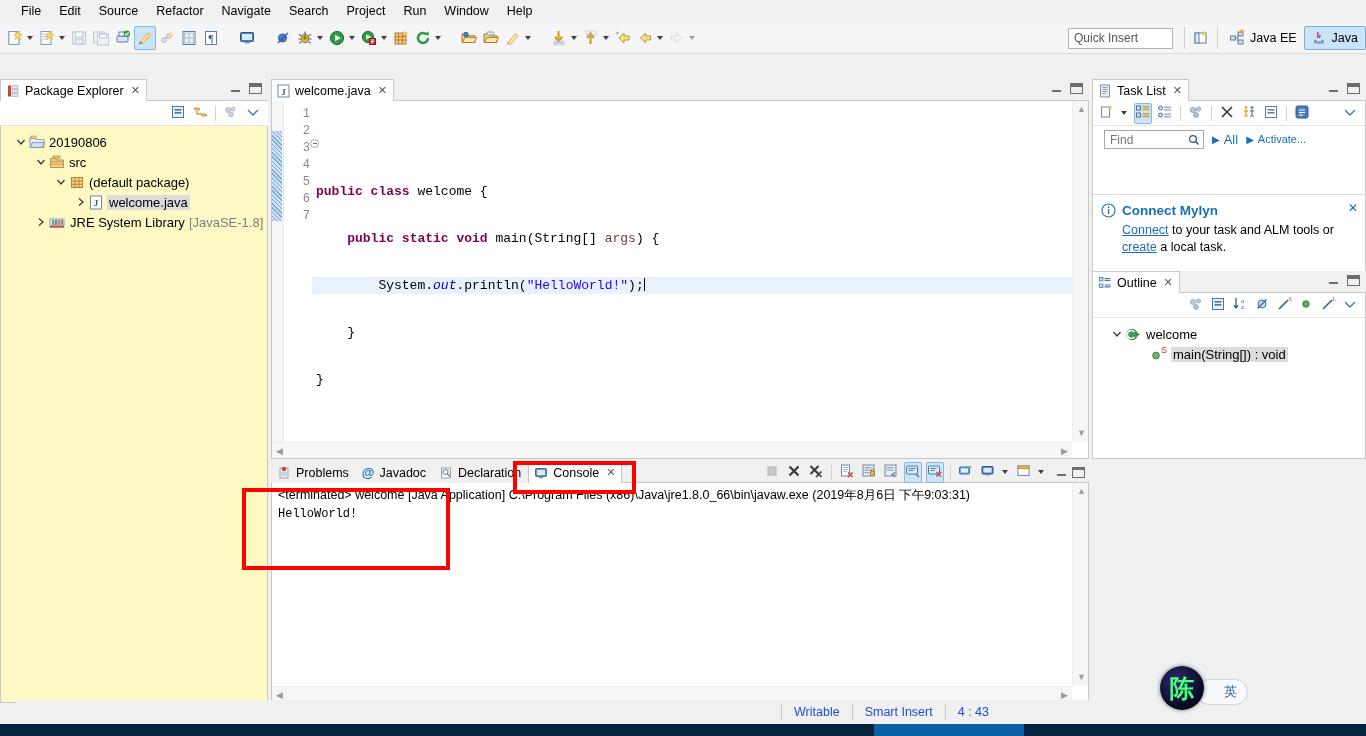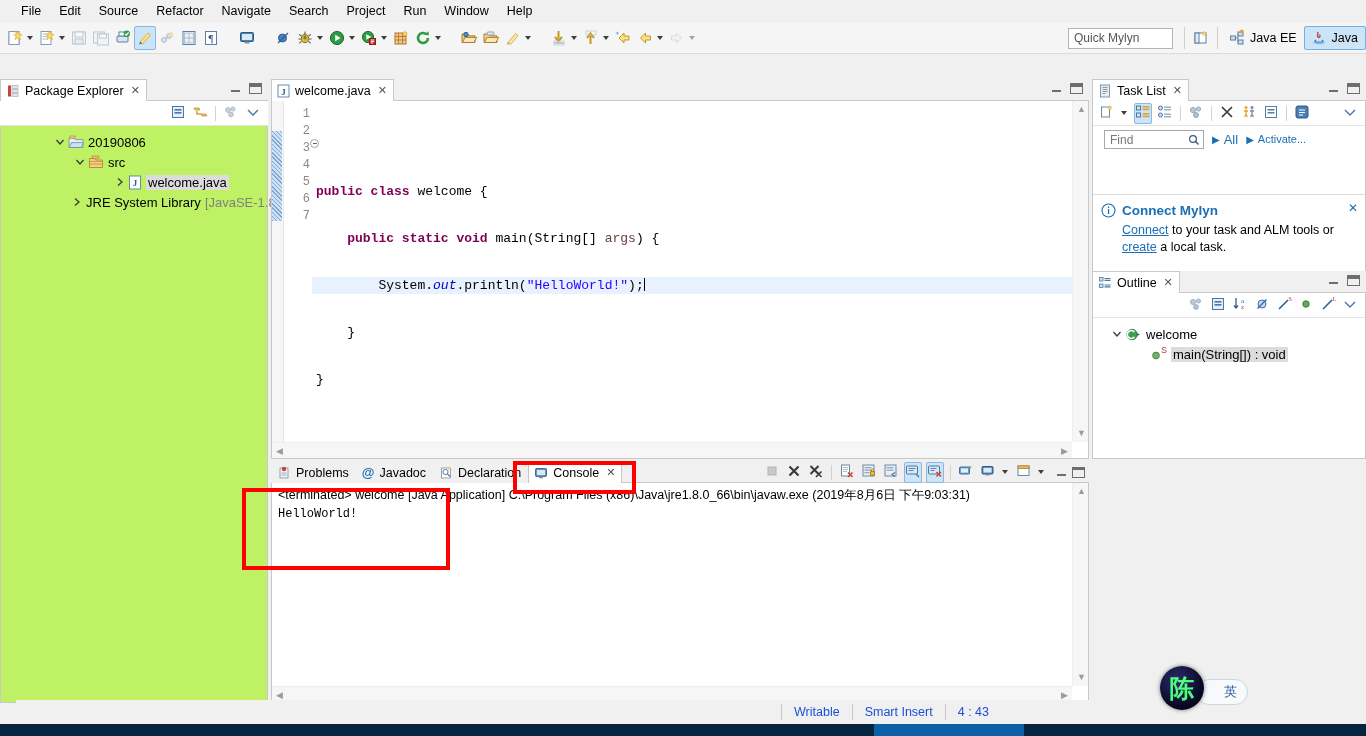--- a/index.html
+++ b/index.html
@@ -375,21 +375,21 @@
         </svg>
     </div>
     <div class="caret"></div>
     <div class="tb-item">
       <svg class="ico" viewBox="0 0 18 18" opacity=".45">
           <path d="M8.5 4 L13.5 9 L8.5 14 v-3 h-5 V7 h5z" fill="#f7f2e4" stroke="#bdb8a8"></path>
         </svg>
     </div>
     <div class="caret" style="opacity:.45"></div>
 
-    <div class="quick-access">Quick Mylyn</div>
+    <div class="quick-access">Quick Insert</div>
     <div class="persp-sep"></div>
     <div class="tb-item">
       <svg class="ico" viewBox="0 0 18 18">
           <rect x="3" y="4" width="11" height="10" fill="#fff" stroke="#5b7fa0"></rect>
           <rect x="3" y="4" width="4" height="10" fill="#e4edf5" stroke="#5b7fa0"></rect>
           <path d="M12.4 2l.7 1.5 1.6.3-1.2 1.1.3 1.6-1.4-.8-1.4.8.3-1.6-1.2-1.1 1.6-.3z" fill="#ffd95e" stroke="#cfa22b" stroke-width=".4"></path>
         </svg>
     </div>
     <div class="persp-sep"></div>
 
@@ -458,21 +458,21 @@
               <circle cx="8" cy="10.5" r="2.3" fill="#9fb3c6" stroke="#6b8197"></circle>
             </svg>
         </div>
         <div class="vt-btn">
           <svg class="vt-ico" viewBox="0 0 16 16">
               <path d="M3 6 L8 11 L13 6" fill="none" stroke="#4a77a8" stroke-width="1.4"></path>
             </svg>
         </div>
       </div>
 
-      <div style="position:absolute;left:0;top:47px;right:0;bottom:0;background:#bef264;border:1px solid #c8c8c8;border-top:none;padding-left:39px;">
+      <div style="position:absolute;left:0;top:47px;right:0;bottom:0;background:#fef9c3;border:1px solid #c8c8c8;border-top:none;">
         <div class="tree">
 
           <div class="trow" style="padding-left:6px">
             <div class="twist">
               <svg width="10" height="10" viewBox="0 0 10 10">
                   <path d="M1.5 3 L5 7 L8.5 3" fill="none" stroke="#3a3a3a" stroke-width="1.3"></path>
                 </svg>
             </div>
             <svg width="16" height="15" viewBox="0 0 16 15">
                 <path d="M1 12.5V3h5l1.3 1.6H15v7.9z" fill="#e6eef6" stroke="#6a8aa5" stroke-width=".8"></path>
@@ -489,20 +489,32 @@
                 </svg>
             </div>
             <svg width="16" height="15" viewBox="0 0 16 15">
                 <path d="M1.5 12.5V3.5h5l1.2 1.5H14.5v7.5z" fill="#f3cf87" stroke="#b07d2c" stroke-width=".8"></path>
                 <path d="M2 6.5h12M2 9h12" stroke="#b07d2c" stroke-width=".6"></path>
                 <rect x="4" y="1" width="7" height="2.2" fill="#e8c27a" stroke="#b07d2c" stroke-width=".6"></rect>
               </svg>
             <span class="tlabel">src</span>
           </div>
 
+          <div class="trow" style="padding-left:46px">
+            <div class="twist">
+              <svg width="10" height="10" viewBox="0 0 10 10">
+                  <path d="M1.5 3 L5 7 L8.5 3" fill="none" stroke="#3a3a3a" stroke-width="1.3"></path>
+                </svg>
+            </div>
+            <svg width="16" height="15" viewBox="0 0 16 15">
+                <rect x="2.5" y="2.5" width="11" height="10" fill="#f3cf87" stroke="#b4762c" stroke-width=".9"></rect>
+                <path d="M2.5 6h11M2.5 9.3h11M6 2.5v10M10 2.5v10" stroke="#b4762c" stroke-width=".8"></path>
+              </svg>
+            <span class="tlabel">(default package)</span>
+          </div>
 
           <div class="trow" style="padding-left:66px">
             <div class="twist">
               <svg width="10" height="10" viewBox="0 0 10 10">
                   <path d="M3 1.5 L7 5 L3 8.5" fill="none" stroke="#3a3a3a" stroke-width="1.3"></path>
                 </svg>
             </div>
             <svg width="14" height="15" viewBox="0 0 14 15">
                 <rect x="1.5" y="1" width="11" height="13" fill="#fff" stroke="#5b7fa0" stroke-width=".9"></rect>
                 <text x="7" y="11" font-size="9" text-anchor="middle" fill="#2d5f92" font-family="Liberation Serif, serif" font-weight="bold">J</text>

